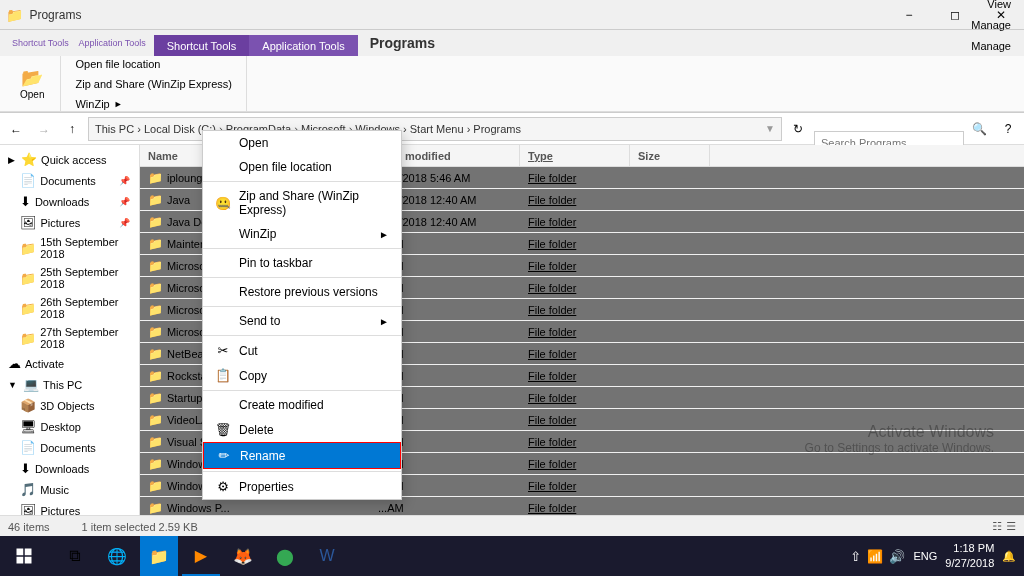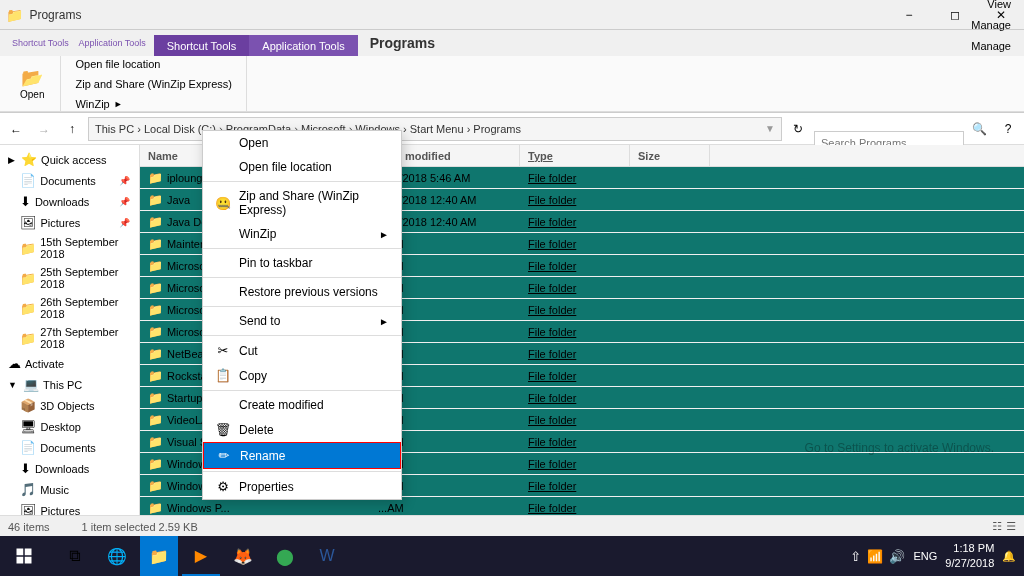--- a/index.html
+++ b/index.html
@@ -226,21 +226,21 @@
       cursor: pointer;
       gap: 4px;
     }
     .sidebar-item-icon { font-size: 13px; }
     .sidebar-item .pin { font-size: 9px; color: #999; margin-left: auto; }
     .sidebar-expand { font-size: 9px; margin-right: 2px; }
 
     
     .file-list {
       flex: 1;
-      background: #0f766e;
+      background: #737373;
       overflow-y: auto;
       position: relative;
     }
     .file-list-header {
       display: flex;
       align-items: center;
       height: 22px;
       border-bottom: 1px solid #ddd;
       background: #f5f5f5;
       font-size: 11px;
@@ -562,20 +562,21 @@
       <div class="col col-size"></div>
     </div>
     <div class="file-row">
       <div class="col col-name"><span class="file-icon">📁</span>Windows P...</div>
       <div class="col col-date">...AM</div>
       <div class="col col-type">File folder</div>
       <div class="col col-size"></div>
     </div>
 
     <div style="position:absolute;bottom:60px;right:30px;text-align:right;color:rgba(0,0,0,0.3);pointer-events:none;">
+      <div style="font-size:16px;font-weight:300;">Activate Windows</div>
       <div style="font-size:12px;">Go to Settings to activate Windows.</div>
     </div>
   </div>
 </div>
 
 <div class="status-bar">
   <span>46 items</span>
   <span>1 item selected  2.59 KB</span>
   <div class="view-icons">
     <span style="cursor:pointer;">☷</span>

